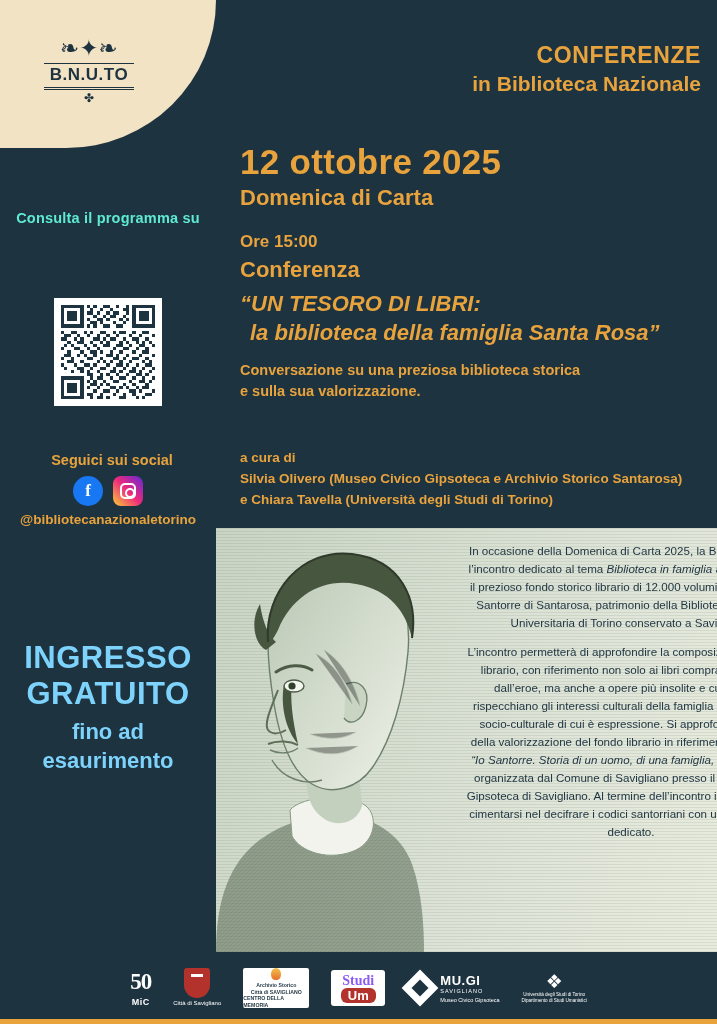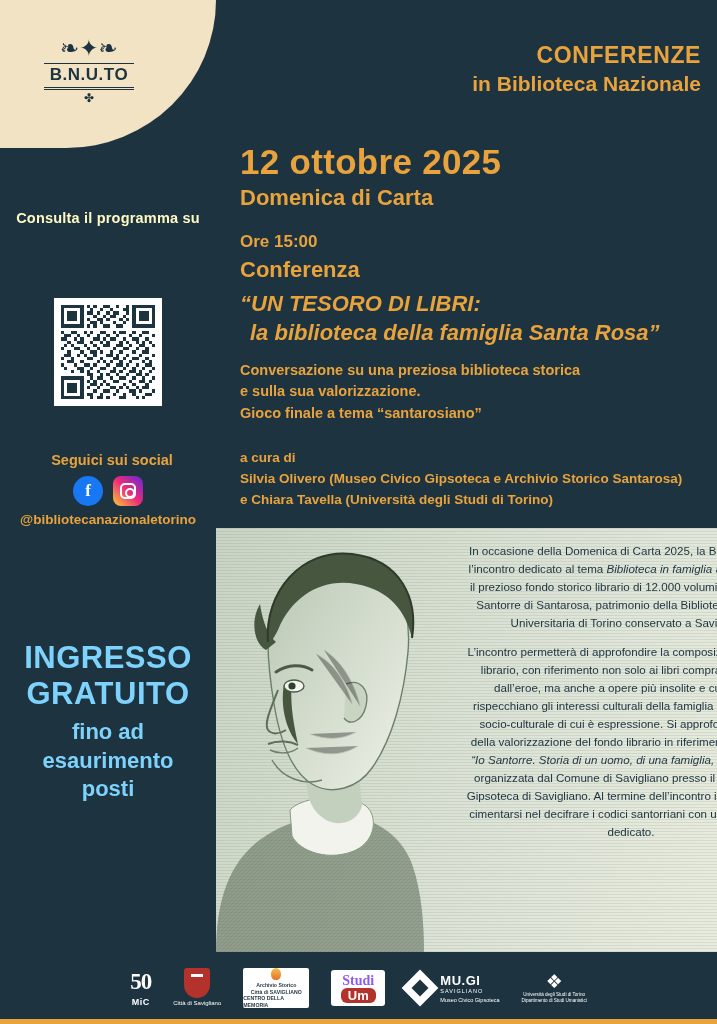--- a/index.html
+++ b/index.html
@@ -64,21 +64,21 @@
     font-size: 12px;
     line-height: 12px;
     margin-top: 2px;
   }
 
   .left-text {
     position: absolute;
     left: 0; top: 210px;
     width: 216px;
     text-align: center;
-    color: #fef9c3;
+    color: #5eead4;
     font-weight: bold;
   }
   .left-text .l1 { font-size: 14.5px; letter-spacing: .2px; }
   .left-text .l2 { font-size: 14.5px; margin-top: 19px; }
 
   .qr {
     position: absolute;
     left: 54px; top: 298px;
     width: 108px; height: 108px;
     background: #ffffff;
@@ -552,21 +552,20 @@
           <span class="ring"></span>
         </div>
     </div>
     <div class="handle">@bibliotecanazionaletorino</div>
 
     <div class="ingresso">
       <div class="big">INGRESSO</div>
       <div class="big">GRATUITO</div>
       <div class="small">fino ad</div>
       <div class="small" style="margin-top:0">esaurimento</div>
-      <div class="small" style="margin-top:0">posti</div>
     </div>
   </div>
 
   <div class="header">
     <div class="h1">CONFERENZE</div>
     <div class="h2">in Biblioteca Nazionale</div>
   </div>
 
   <div class="date-block">
     <div class="date">12 ottobre 2025</div>
@@ -574,21 +573,20 @@
   </div>
 
   <div class="event">
     <div class="time">Ore 15:00</div>
     <div class="kind">Conferenza</div>
     <div class="title1">“UN TESORO DI LIBRI:</div>
     <div class="title2">la biblioteca della famiglia Santa Rosa”</div>
     <div class="desc">
       <div>Conversazione su una preziosa biblioteca storica</div>
       <div>e sulla sua valorizzazione.</div>
-      <div>Gioco finale a tema “santarosiano”</div>
     </div>
   </div>
 
   <div class="curator">
     <div class="lead">a cura di</div>
     <div>
       <span class="name">Silvia Olivero</span>
       <span class="aff">(Museo Civico Gipsoteca e Archivio Storico Santarosa)</span>
     </div>
     <div>

